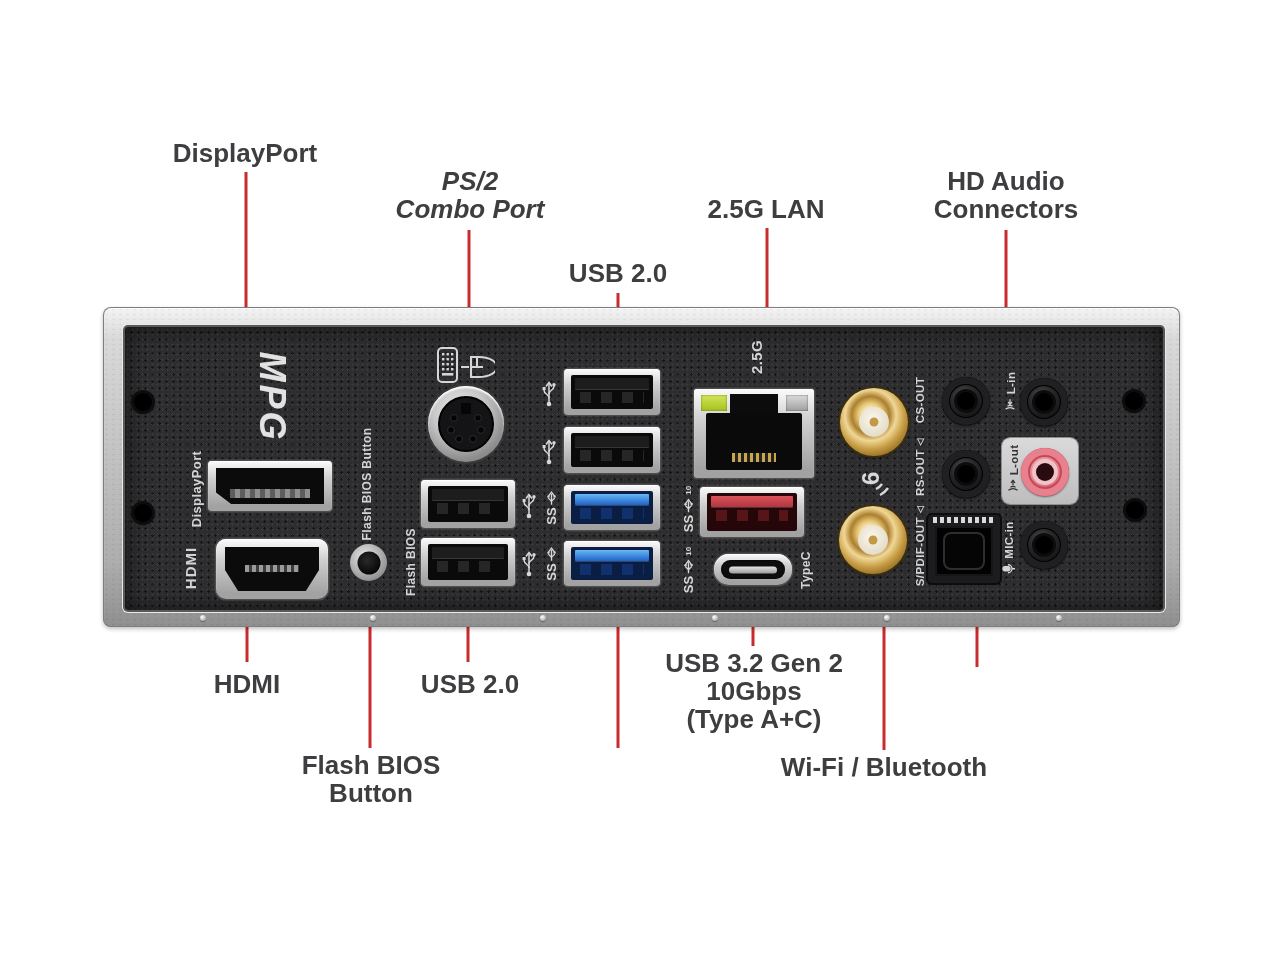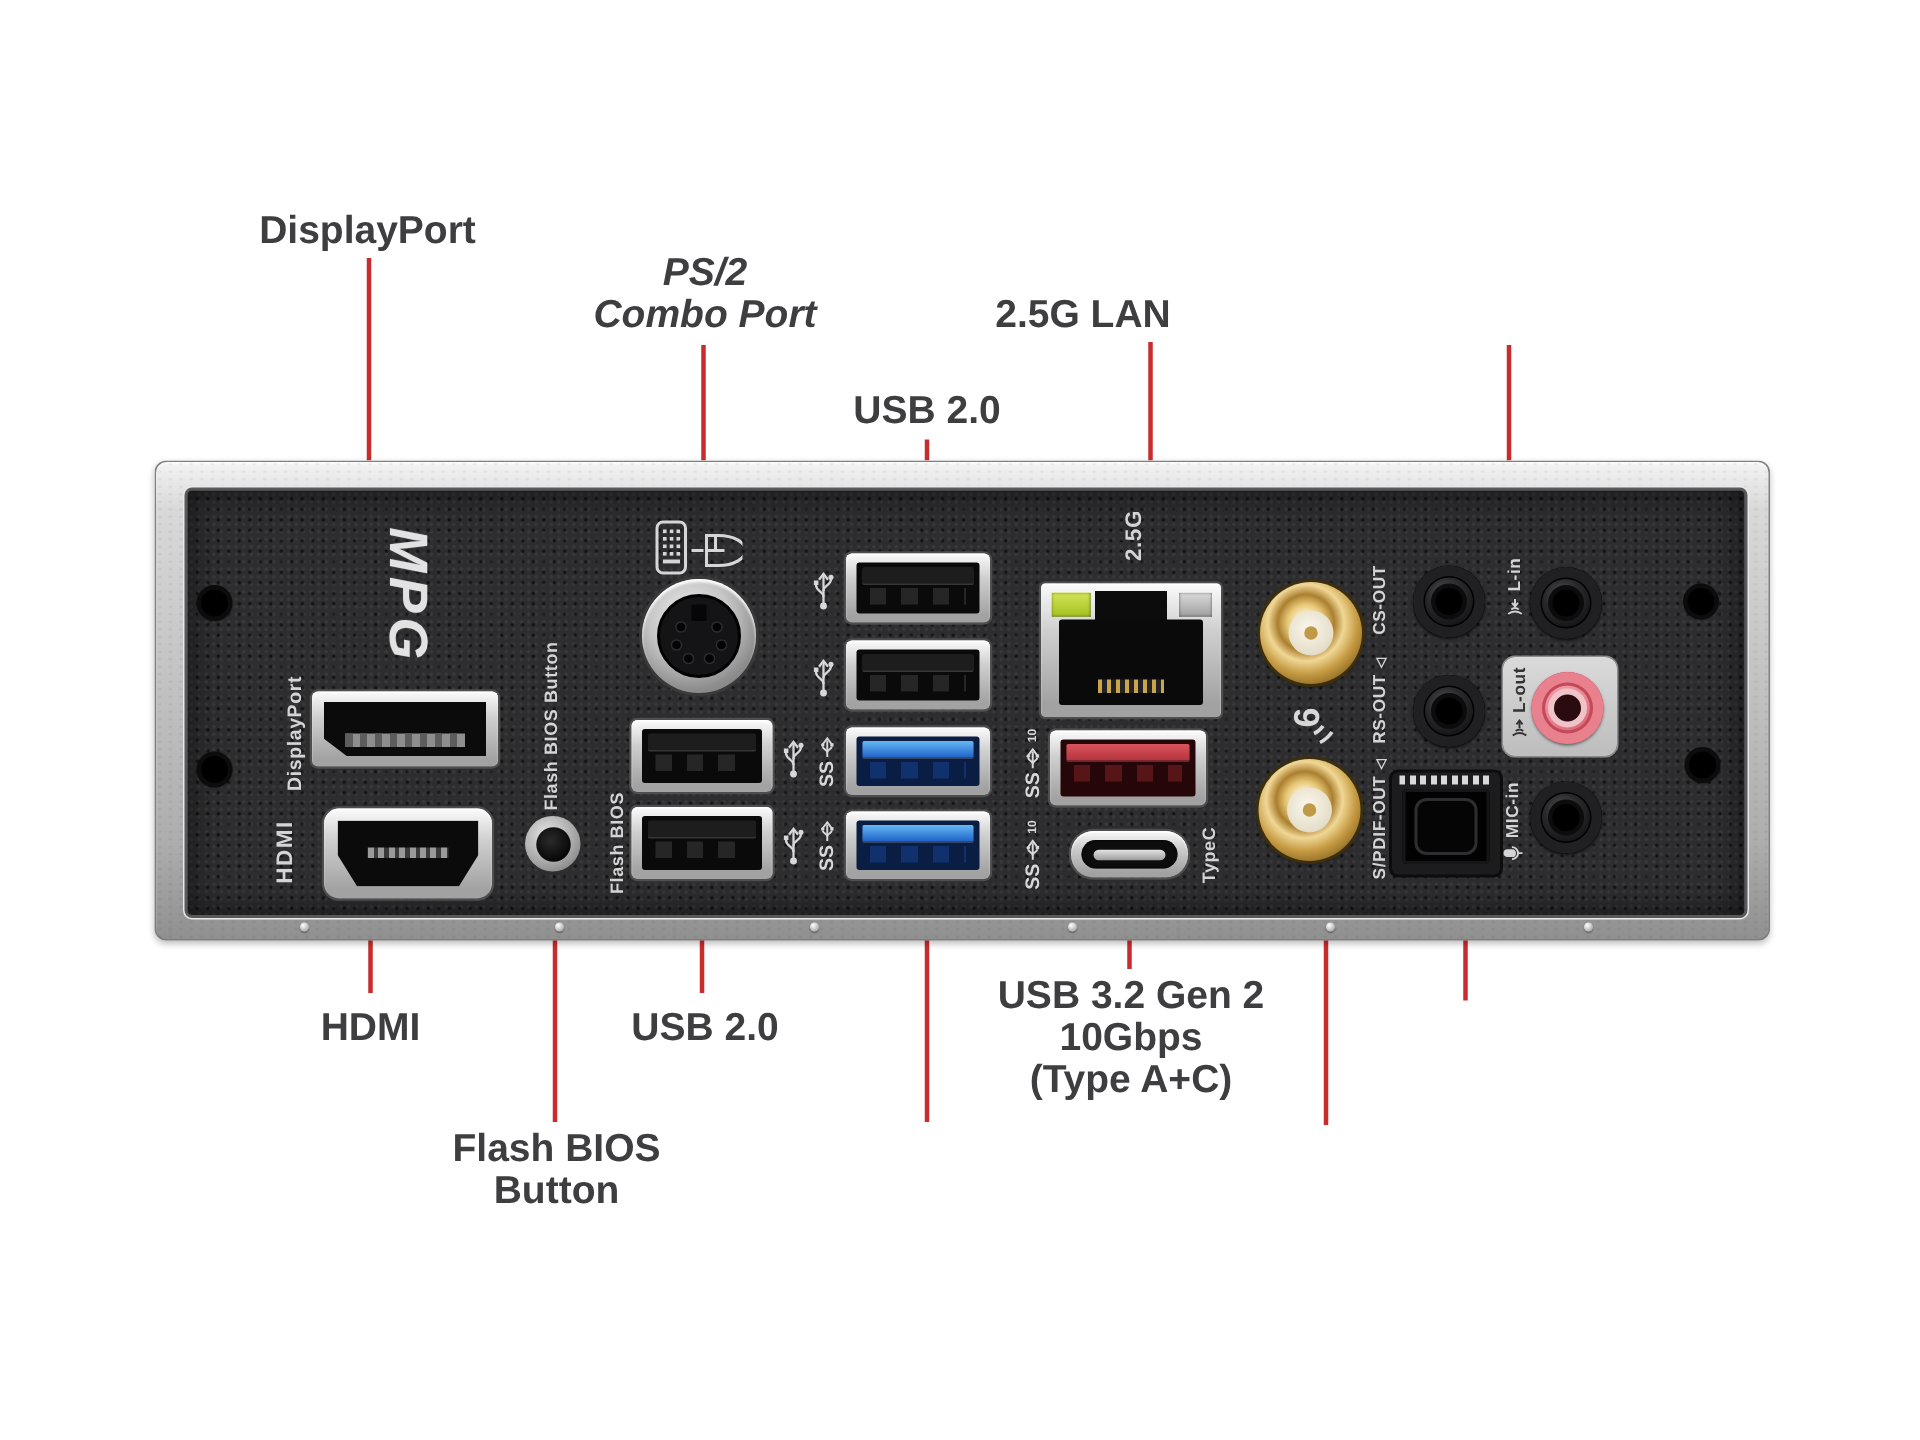--- a/index.html
+++ b/index.html
@@ -81,29 +81,32 @@
 </style>
 </head>
 <body>
 
 <div id="stage">
 
   <div class="ann" style="left:245px;top:139px;">DisplayPort</div>
   <div class="ann" style="left:470px;top:167px;font-style:italic;">PS/2
 Combo Port</div>
   <div class="ann" style="left:618px;top:259px;">USB 2.0</div>
-  <div class="ann" style="left:722px;top:195px;text-align:center;">2.5G LAN</div>
+  <div class="ann" style="left:766px;top:195px;text-align:center;">2.5G LAN</div>
+  <div class="ann" style="left:1006px;top:167px;">HD Audio
+Connectors</div>
 
   <div class="ann" style="left:247px;top:670px;">HDMI</div>
   <div class="ann" style="left:371px;top:751px;">Flash BIOS
 Button</div>
   <div class="ann" style="left:470px;top:670px;">USB 2.0</div>
   <div class="ann" style="left:754px;top:649px;">USB 3.2 Gen 2
 10Gbps
 (Type A+C)</div>
+  <div class="ann" style="left:884px;top:753px;">Wi-Fi / Bluetooth</div>
 
   <div class="pline dot-b" style="left:246px;top:172px;height:310px;"></div>
   <div class="pline dot-b" style="left:469px;top:230px;height:158px;"></div>
   <div class="pline dot-b" style="left:618px;top:293px;height:74px;"></div>
   <div class="pline dot-b" style="left:767px;top:228px;height:164px;"></div>
   <div class="pline dot-b" style="left:1006px;top:230px;height:143px;"></div>
   <div class="pline dot-t" style="left:247px;top:580px;height:82px;"></div>
   <div class="pline dot-t" style="left:370px;top:580px;height:168px;"></div>
   <div class="pline dot-t" style="left:468px;top:592px;height:70px;"></div>
   <div class="pline dot-t" style="left:618px;top:592px;height:156px;"></div>

